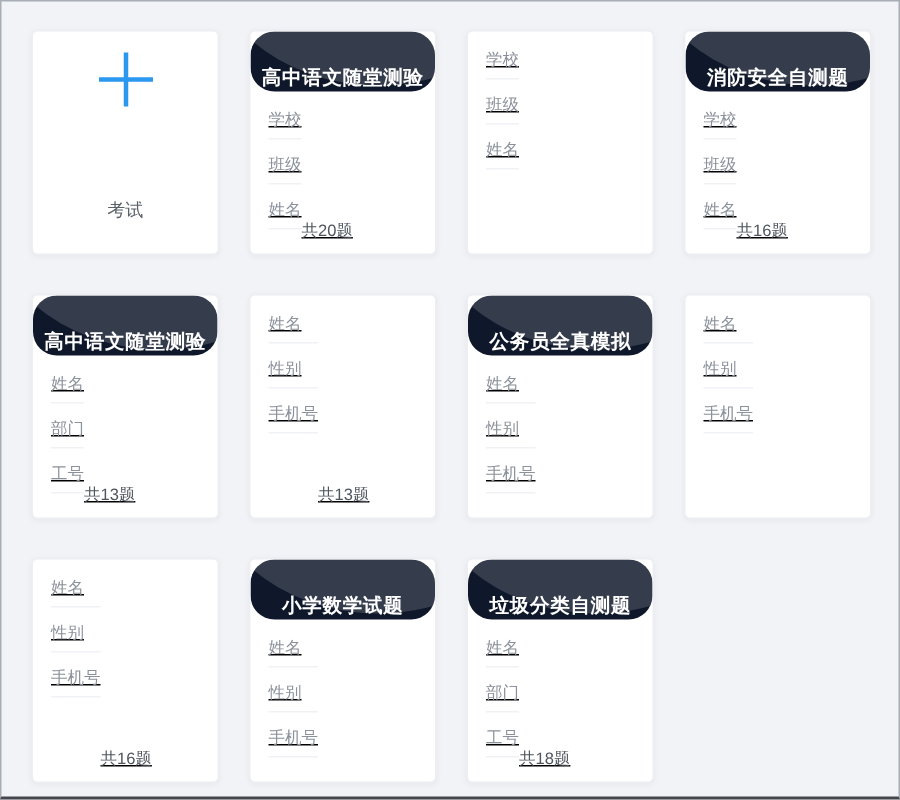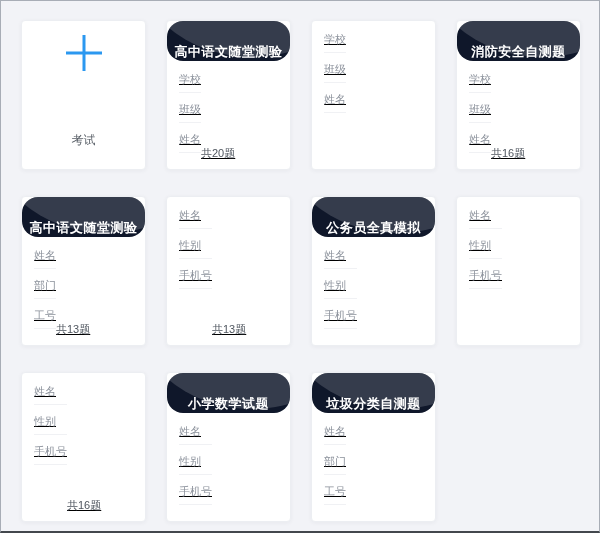--- a/index.html
+++ b/index.html
@@ -309,15 +309,16 @@
       <div class="field">
           <span>姓名</span>
         </div>
           <div class="field">
           <span>部门</span>
         </div>
           <div class="field">
           <span>工号</span>
         </div>
         </div>
+      <div class="count">共18题</div>
     </div>
   </div>
 </div>
 
 </body></html>

